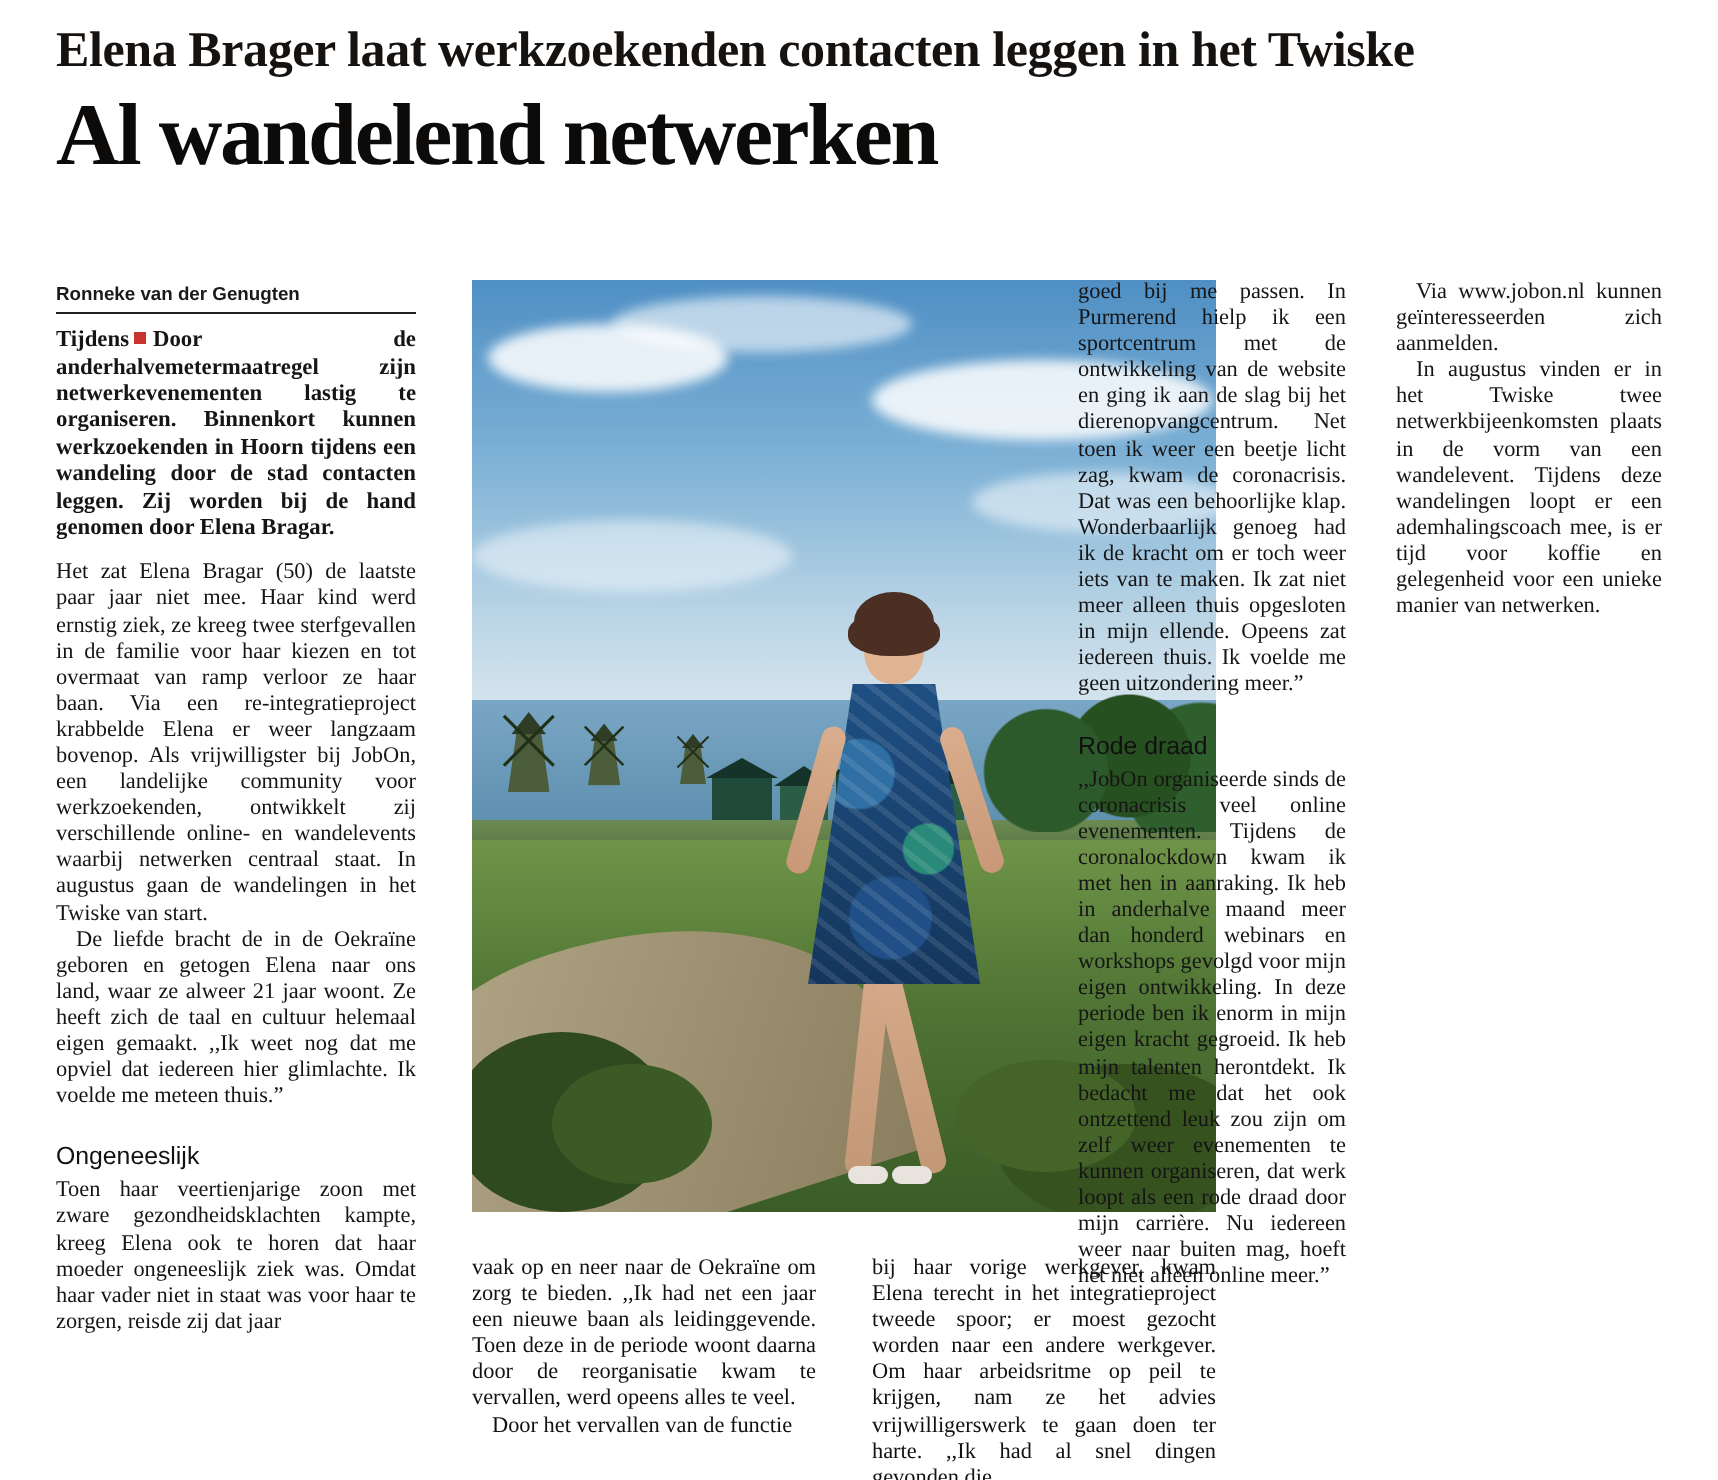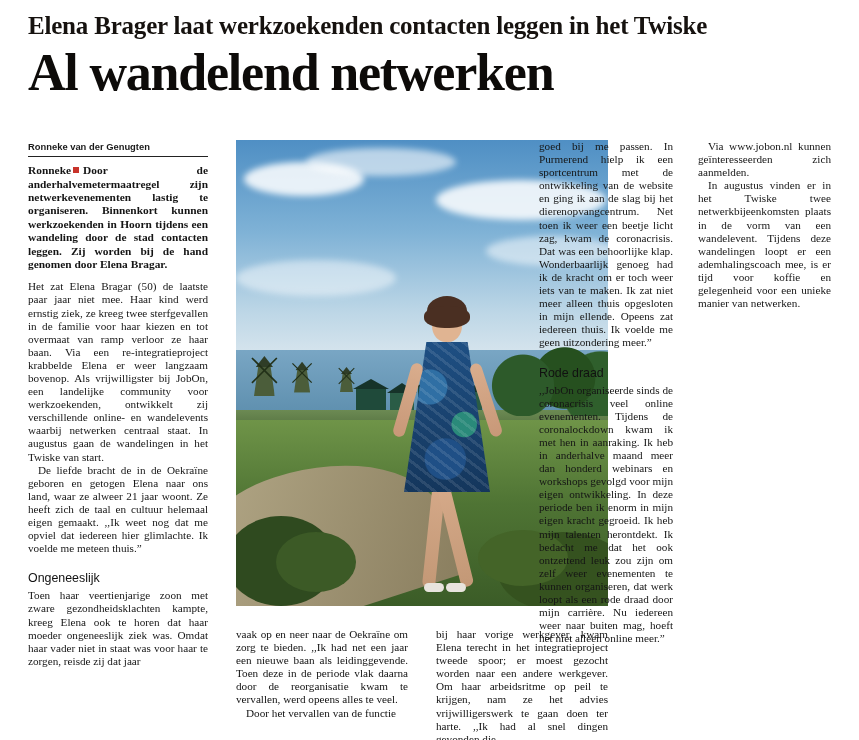--- a/index.html
+++ b/index.html
@@ -29,21 +29,21 @@
     font-weight: bold;
     font-size: 25px;
     line-height: 1.1;
     letter-spacing: -0.2px;
     color: #16120f;
   }
   .headline {
     margin: 6px 28px 0 28px;
     font-family: "Liberation Serif", serif;
     font-weight: bold;
-    font-size: 52px;
+    font-size: 44px;
     line-height: 1.02;
     letter-spacing: -1.2px;
     color: #0d0b09;
   }
 
   
   .cols {
     position: absolute;
     top: 128px;
     left: 28px;
@@ -388,21 +388,21 @@
       </div>
     </div>
   </div>
 
 
   <div class="cols">
 
     <div class="col col1">
       <div class="byline">Ronneke van der Genugten</div>
       <p class="lead">
-        <span class="place">Ronneke</span><span class="sqr"></span><span>Door de anderhalvemetermaatregel zijn netwerkevenementen lastig te organiseren. Binnenkort kunnen werkzoekenden in Hoorn tijdens een wandeling door de stad contacten leggen. Zij worden bij de hand genomen door Elena Bragar.</span>
+        <span class="place">Tijdens</span><span class="sqr"></span><span>Door de anderhalvemetermaatregel zijn netwerkevenementen lastig te organiseren. Binnenkort kunnen werkzoekenden in Hoorn tijdens een wandeling door de stad contacten leggen. Zij worden bij de hand genomen door Elena Bragar.</span>
       </p>
       <p class="body">Het zat Elena Bragar (50) de laatste paar jaar niet mee. Haar kind werd ernstig ziek, ze kreeg twee sterfgevallen in de familie voor haar kiezen en tot overmaat van ramp verloor ze haar baan. Via een re-integratieproject krabbelde Elena er weer langzaam bovenop. Als vrijwilligster bij JobOn, een landelijke community voor werkzoekenden, ontwikkelt zij verschillende online- en wandelevents waarbij netwerken centraal staat. In augustus gaan de wandelingen in het Twiske van start.</p>
       <p class="body">De liefde bracht de in de Oekraïne geboren en getogen Elena naar ons land, waar ze alweer 21 jaar woont. Ze heeft zich de taal en cultuur helemaal eigen gemaakt. ,,Ik weet nog dat me opviel dat iedereen hier glimlachte. Ik voelde me meteen thuis.”</p>
       <div class="subhead">Ongeneeslijk</div>
       <p class="body">Toen haar veertienjarige zoon met zware gezondheidsklachten kampte, kreeg Elena ook te horen dat haar moeder ongeneeslijk ziek was. Omdat haar vader niet in staat was voor haar te zorgen, reisde zij dat jaar</p>
     </div>
 
     <div class="col col3">
       <p class="body">goed bij me passen. In Purmerend hielp ik een sportcentrum met de ontwikkeling van de website en ging ik aan de slag bij het dierenopvangcentrum. Net toen ik weer een beetje licht zag, kwam de coronacrisis. Dat was een behoorlijke klap. Wonderbaarlijk genoeg had ik de kracht om er toch weer iets van te maken. Ik zat niet meer alleen thuis opgesloten in mijn ellende. Opeens zat iedereen thuis. Ik voelde me geen uitzondering meer.”</p>
       <div class="subhead">Rode draad</div>
@@ -410,21 +410,21 @@
     </div>
 
     <div class="col col4">
       <p class="body" style="text-indent:10px">Via www.jobon.nl kunnen geïnteresseerden zich aanmelden.</p>
       <p class="body" style="text-indent:10px">In augustus vinden er in het Twiske twee netwerkbijeenkomsten plaats in de vorm van een wandelevent. Tijdens deze wandelingen loopt er een adem­halingscoach mee, is er tijd voor koffie en gelegenheid voor een unieke manier van netwerken.</p>
     </div>
   </div>
 
   <div class="under">
     <div class="uc uc1">
-      <p class="body">vaak op en neer naar de Oekraïne om zorg te bieden. ,,Ik had net een jaar een nieuwe baan als leidinggevende. Toen deze in de periode vlak daarna door de reorganisatie kwam te vervallen, werd opeens alles te veel.</p>
+      <p class="body">vaak op en neer naar de Oekraïne om zorg te bieden. ,,Ik had net een jaar een nieuwe baan als leidinggevende. Toen deze in de periode woont daarna door de reorganisatie kwam te vervallen, werd opeens alles te veel.</p>
       <p class="body">Door het vervallen van de functie</p>
     </div>
     <div class="uc uc2">
       <p class="body">bij haar vorige werkgever, kwam Elena terecht in het integratieproject tweede spoor; er moest gezocht worden naar een andere werkgever. Om haar arbeidsritme op peil te krijgen, nam ze het advies vrijwilligerswerk te gaan doen ter harte. ,,Ik had al snel dingen gevonden die</p>
     </div>
   </div>
 
 </div>
 
 </body></html>

